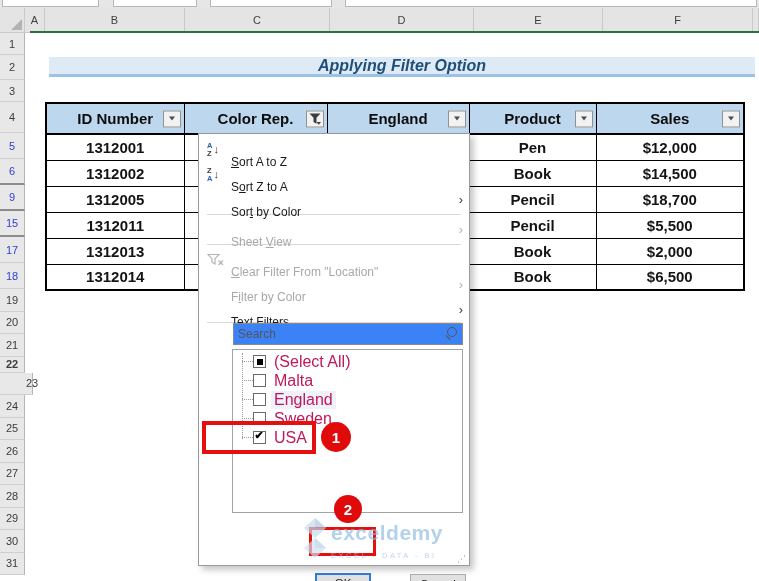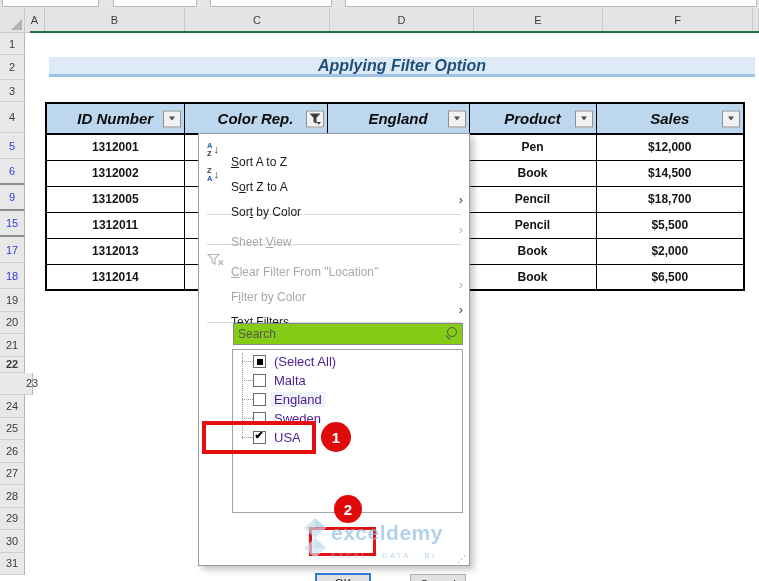--- a/index.html
+++ b/index.html
@@ -29,22 +29,22 @@
 
   
   .title-band{position:absolute;left:49px;top:57px;width:706px;height:20px;background:#DEEBF7;
       border-bottom:3px solid #9CC2E5;display:flex;align-items:center;justify-content:center;
       font-size:16px;font-weight:bold;font-style:italic;color:#1F4E79;z-index:1;}
 
   
   table.data-table{position:absolute;left:45px;top:102px;border-collapse:collapse;z-index:2;
       border:2px solid #000;}
   .data-table th,.data-table td{border:1px solid #000;padding:0;text-align:center;position:relative;}
-  .data-table th{height:31px;background:#BDD7EE;font-size:15px;font-style:italic;font-weight:bold;color:#0d0d0d;}
-  .data-table td{height:26px;background:#fff;font-size:12px;font-weight:600;color:#141414;}
+  .data-table th{height:31px;background:#BDD7EE;font-size:15px;font-weight:bold;color:#0d0d0d;}
+  .data-table td{height:26px;background:#fff;font-size:15px;font-weight:600;color:#141414;}
   .data-table tr.thead th{border-bottom:2px solid #000;}
   .c-b{width:138px}.c-c{width:143px}.c-d{width:142px}.c-e{width:127px}.c-f{width:148px}
   .hdr-btn{position:absolute;right:3px;top:50%;transform:translateY(-50%);width:18px;height:17px;
       background:#f2f2f2;border:1px solid #919191;display:flex;align-items:center;justify-content:center;}
   .tri-down{width:0;height:0;border-left:3.5px solid transparent;border-right:3.5px solid transparent;
       border-top:4.5px solid #4d4d4d;}
 
   
   .menu{position:absolute;left:198px;top:133px;width:272px;height:433px;background:#fff;
       border:1px solid #9b9b9b;box-shadow:4px 4px 6px rgba(0,0,0,.22);z-index:5;font-size:12px;color:#1a1a1a;}
@@ -56,37 +56,37 @@
   .mi.disabled .mi-sub{color:#b5b5b5;}
   .accel{text-decoration:underline;}
   .msep{height:1px;background:#d9d9d9;margin:2px 8px;}
 
   .azico{display:inline-flex;align-items:center;line-height:1;}
   .azcol{display:flex;flex-direction:column;font-weight:bold;font-size:7.5px;}
   .az-blue{color:#2a5db0;} .az-dark{color:#3a3a3a;}
   .az-arrow{font-size:11px;color:#3a3a3a;margin-left:1px;}
 
   .search-row{position:absolute;left:34px;top:189px;width:230px;height:22px;border:1px solid #8a8a8a;
-      background:#84cc16;display:flex;align-items:center;}
+      background:#3b82f6;display:flex;align-items:center;}
   .search-row input{flex:1;border:none;outline:none;font-size:12px;padding:0 4px;height:18px;
       font-family:"Liberation Sans",sans-serif;color:#222;background:transparent;}
   .search-row input::placeholder{color:#555;}
   .mag{position:relative;width:18px;height:18px;flex:0 0 18px;}
   .mag::before{content:"";position:absolute;left:3px;top:2px;width:8px;height:8px;border:1.4px solid #555;border-radius:50%;}
   .mag::after{content:"";position:absolute;left:1px;top:12px;width:6px;height:1.4px;background:#555;transform:rotate(45deg);}
 
   .listbox{position:absolute;left:33px;top:215px;width:231px;height:164px;border:1px solid #a3a3a3;
       background:#fff;overflow:hidden;}
   .tree-vline{position:absolute;left:9px;top:3px;width:1px;height:86px;border-left:1px dotted #9a9a9a;}
   .cbi{display:flex;align-items:center;height:19px;padding-left:9px;position:relative;}
   .cbi .tree{width:11px;border-top:1px dotted #9a9a9a;height:0;}
   .cbx{width:13px;height:13px;border:1px solid #6a6a6a;background:#fff;position:relative;flex:0 0 13px;}
   .cbx.ind::after{content:"";position:absolute;left:2.5px;top:2.5px;width:6px;height:6px;background:#000;}
   .cbx.chk::after{content:"✔";position:absolute;left:0.5px;top:-3px;font-size:11px;font-weight:bold;color:#000;}
-  .cbi .cbl{margin-left:5px;font-size:13px;color:#4c1d95;padding:0 3px;}
+  .cbi .cbl{margin-left:5px;font-size:16px;color:#be185d;padding:0 3px;}
   .cbi.hl .cbl{background:#eef2f8;}
 
   .btn-row{position:absolute;left:0;top:423px;width:100%;height:22px;margin-top:16px;}
   .btn{position:absolute;height:19px;background:#e1e1e1;border:1px solid #adadad;
       font-size:11.5px;color:#1a1a1a;display:flex;align-items:center;justify-content:center;
       font-family:"Liberation Sans",sans-serif;}
   .btn.ok{left:116px;top:0;width:56px;border:2px solid #2e7cd6;}
   .btn.cancel{left:211px;top:1px;width:56px;}
   .grip{position:absolute;right:3px;bottom:1px;font-size:9px;color:#9a9a9a;}
 

